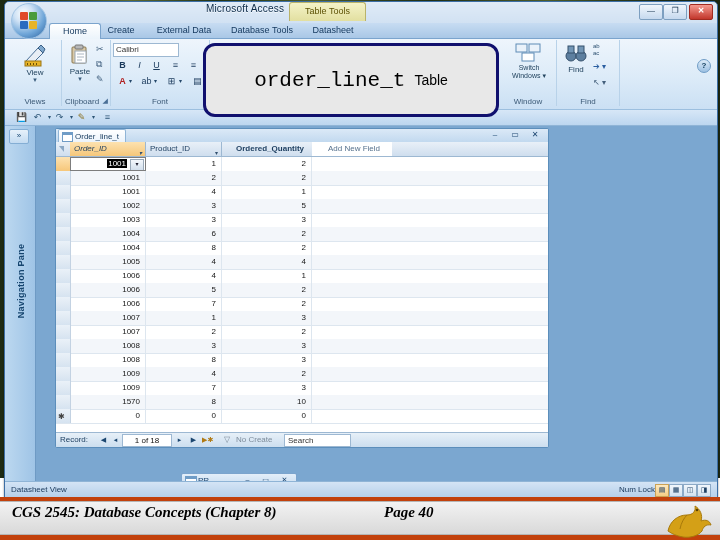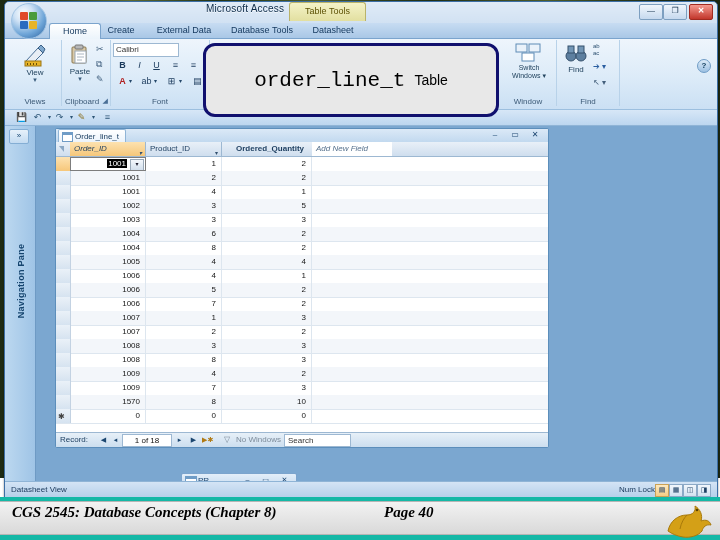--- a/index.html
+++ b/index.html
@@ -168,21 +168,21 @@
     border-bottom:1px solid #9db8d2;
   }
   .hcell{
     position:absolute;top:0;height:14px;line-height:14px;font-size:8px;
     color:#1b3c5e;border-right:1px solid #9db8d2;padding-left:4px;
     box-sizing:border-box;overflow:hidden;white-space:nowrap;
     background:linear-gradient(180deg,#e9f0f8,#cfdeee);
   }
   .hcell.sel{background:linear-gradient(180deg,#fde2b0,#f6c77a);}
   .hcell .arw{position:absolute;right:3px;top:4px;font-size:6px;color:#33506e;}
-  .hcell.newfield{font-style:italic;color:#55708c;background:#fff;border-right:none;}
+  .hcell.newfield{color:#55708c;background:#fff;border-right:none;text-align:center;}
   .corner{
     position:absolute;left:0;top:0;width:14px;height:14px;
     background:linear-gradient(180deg,#e9f0f8,#cfdeee);
     border-right:1px solid #9db8d2;
   }
   .corner::after{
     content:"";position:absolute;left:3px;top:4px;border-left:5px solid transparent;
     border-top:6px solid #8aa7c4;
   }
   .drow{position:absolute;left:0;height:14px;width:100%;border-bottom:1px solid #dde6ef;}
@@ -261,21 +261,21 @@
     z-index:50;display:flex;align-items:center;justify-content:center;
   }
   #callout .mono{
     font-family:"Liberation Mono", monospace;font-size:21px;color:#000;letter-spacing:0px;
   }
   #callout .plain{
     font-family:"Liberation Sans", sans-serif;font-size:14px;color:#000;margin-left:9px;
   }
   
   #footer{
-    position:absolute;left:0;top:497px;width:720px;height:43px;background:#14b8a6;
+    position:absolute;left:0;top:497px;width:720px;height:43px;background:#c2410c;
   }
   #footer-band{
     position:absolute;left:0;top:4px;width:720px;height:32px;
     background:linear-gradient(180deg,#f2f2f2,#d9d9d9);
     border-top:1px solid #b5b5b5;border-bottom:1px solid #b5b5b5;
   }
   .fitem{
     position:absolute;top:7px;font-family:"Liberation Serif", serif;
     font-weight:bold;font-style:italic;font-size:15px;color:#000;white-space:nowrap;
   }
@@ -578,21 +578,21 @@
       <div id="recnav">
         <div class="rn" style="left:4px;">Record:</div>
         <div class="rnbtn" style="left:42px;">◀</div>
         <div class="rnbtn" style="left:54px;">◂</div>
         <div id="recbox" style="left:66px;">1 of 18</div>
         <div class="rnbtn" style="left:118px;">▸</div>
         <div class="rnbtn" style="left:132px;">▶</div>
         <div class="rnbtn" style="left:146px;color:#b07a14;">▶✱</div>
         <div id="nofilter" style="left:166px;">
           <span style="position:absolute;left:2px;top:0;">▽</span>
-          <span>No Windows</span>
+          <span>No Create</span>
         </div>
         <div id="searchbox" style="left:228px;">Search</div>
       </div>
     </div>
 
     <div id="minwin">
       <span class="mw-icon"></span>
       <span class="mw-title">PR...</span>
       <span class="mwbtn" style="right:42px;">–</span>
       <span class="mwbtn" style="right:24px;">▭</span>

